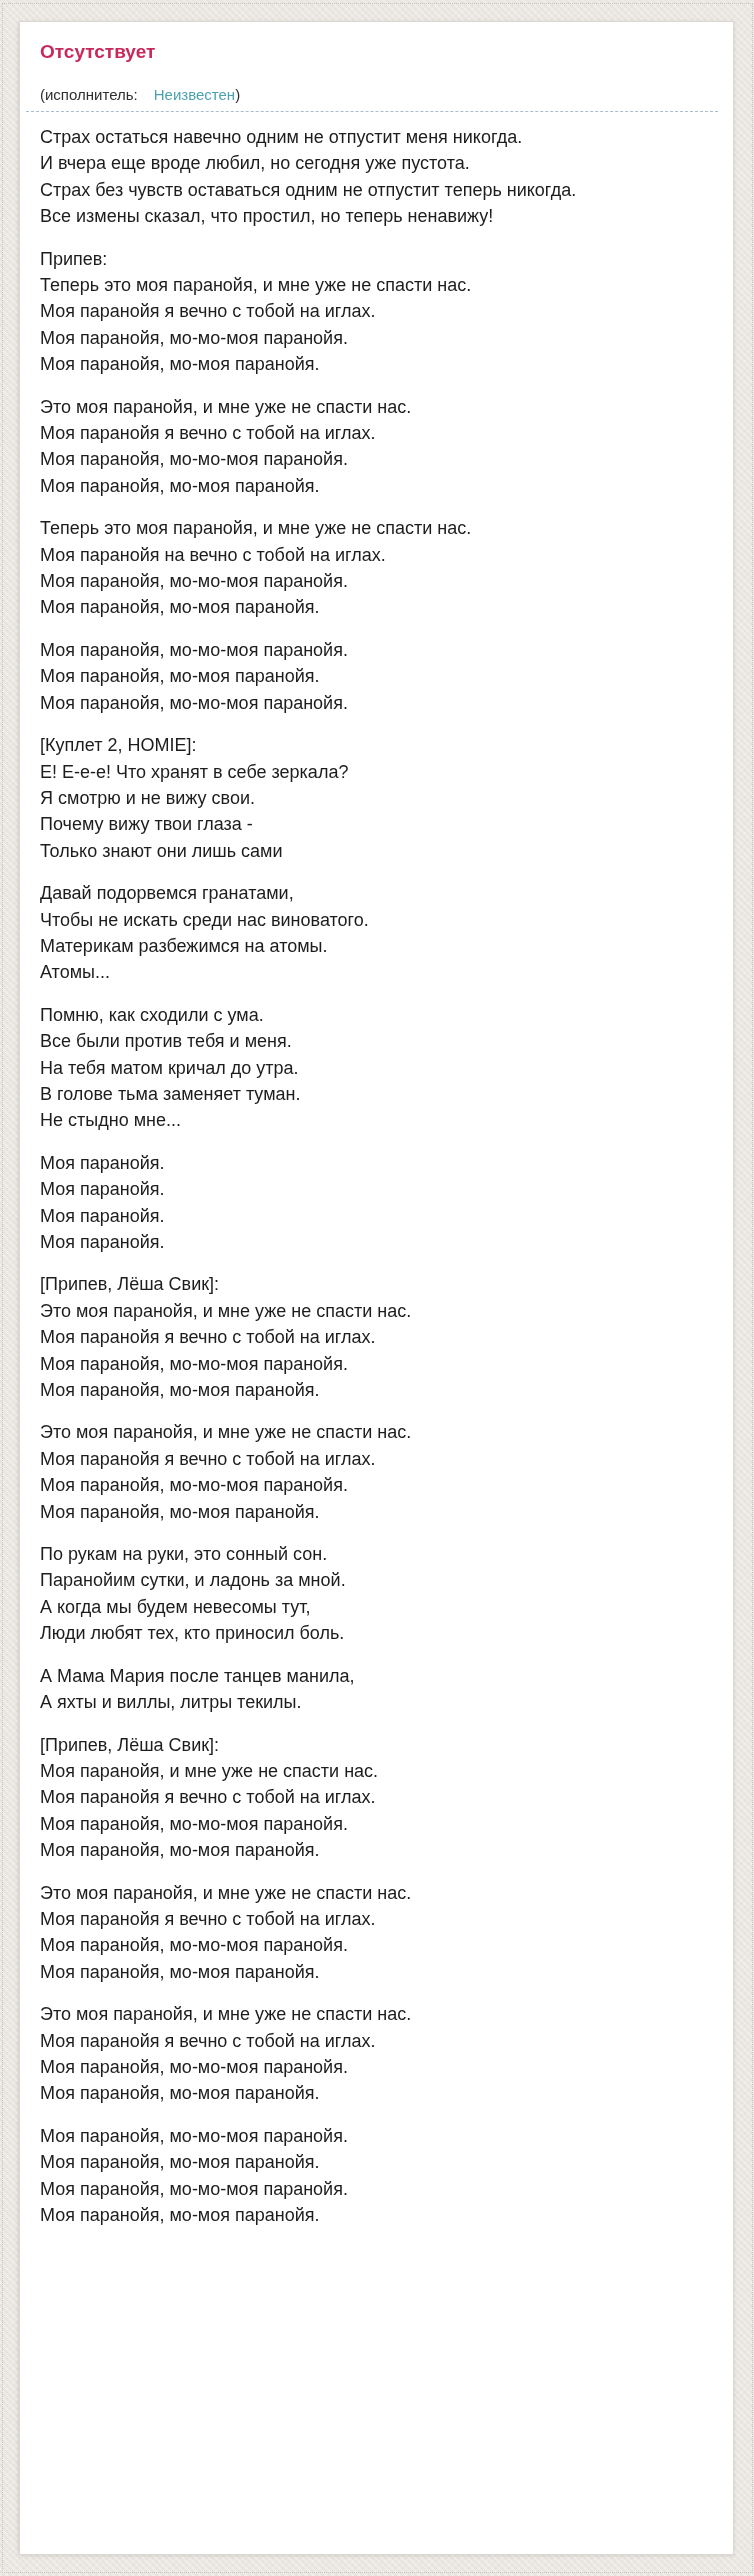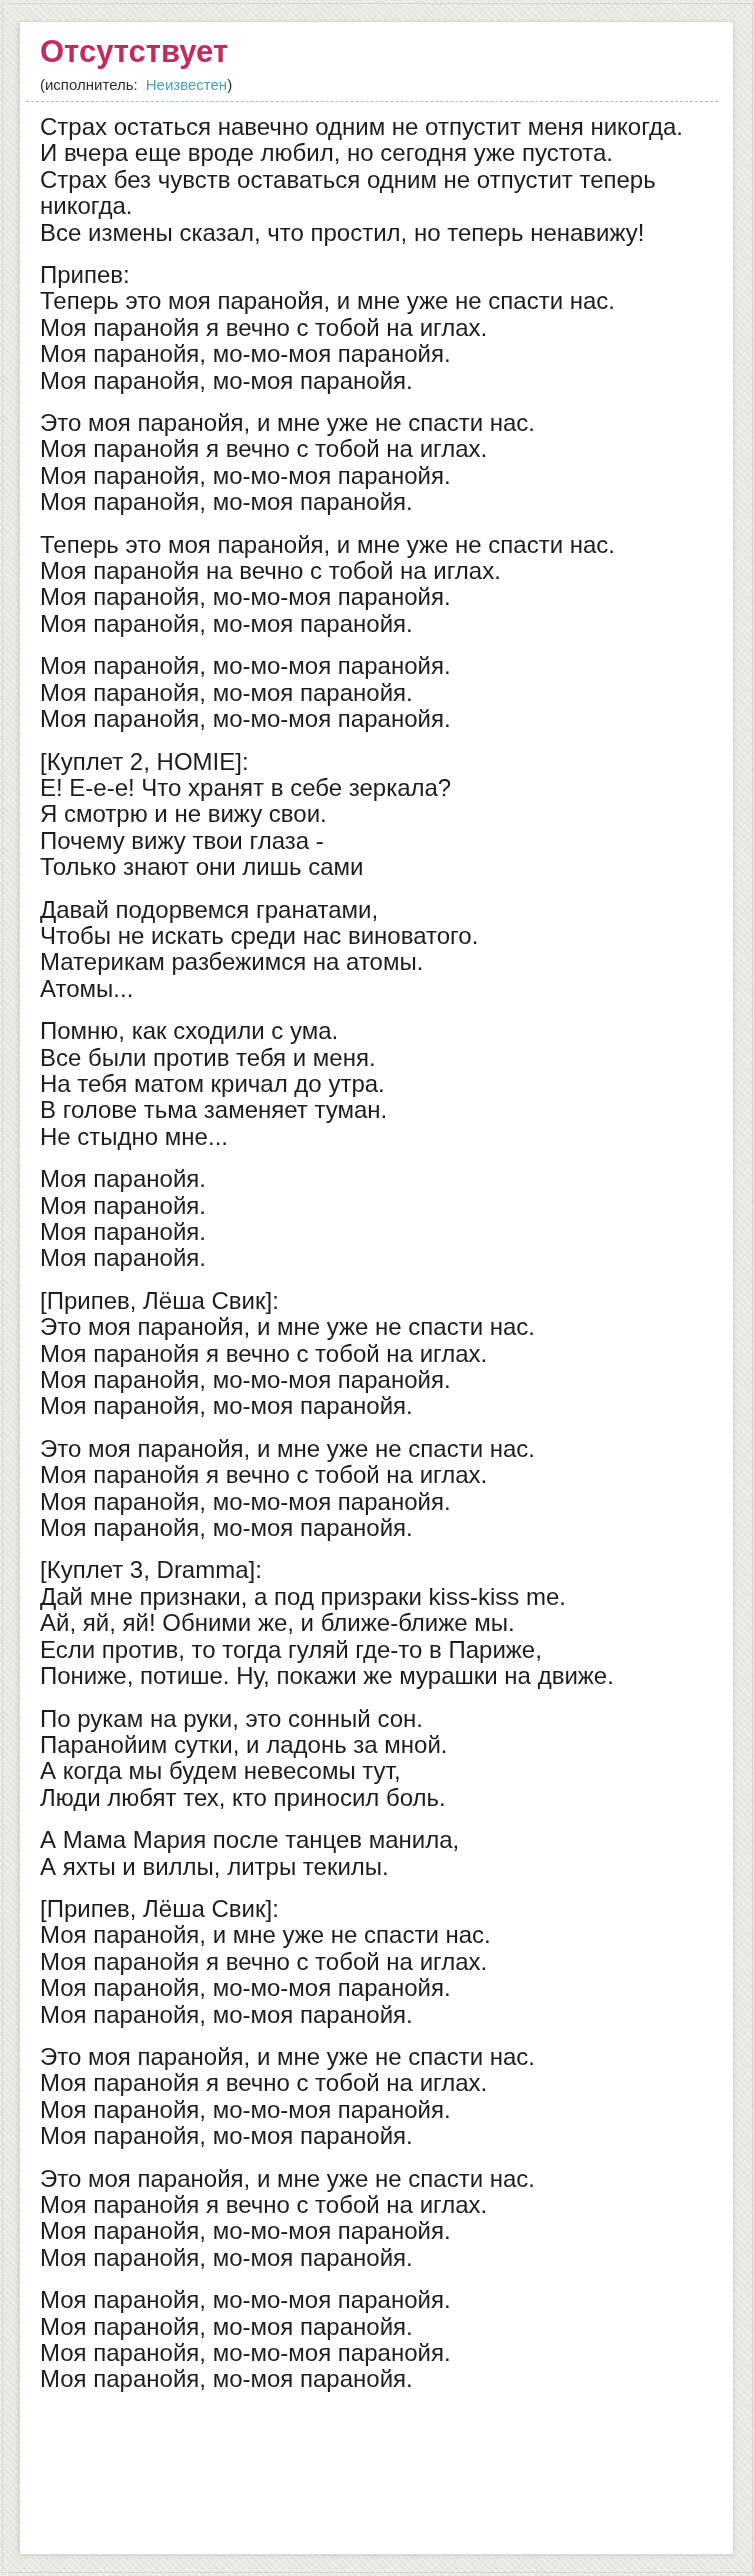--- a/index.html
+++ b/index.html
@@ -29,44 +29,44 @@
     top: 21px;
     width: 715px;
     height: 2534px;
     box-sizing: border-box;
     background: #ffffff;
     border: 0.9px solid #dcd8d2;
     box-shadow: 0 0.9px 3.8px rgba(0,0,0,.10), -2.8px 0 4.7px -1.9px rgba(0,0,0,.06);
     padding: 16px 19px 28px 20px;
   }
   .song-title {
-    margin: 0 0 9px 0;
-    font-size: 31px;
+    margin: 0 0 19px 0;
+    font-size: 19px;
     line-height: 28px;
     font-weight: 700;
     color: #c9295a;
   }
   .artist-line {
     font-size: 15px;
     line-height: 20px;
     color: #2e2e2e;
   }
   .artist-link {
     color: #4ba1b2;
     text-decoration: none;
-    margin-left: 8px;
+    margin-left: 16px;
     cursor: pointer;
   }
   .divider {
     height: 0;
     border-bottom: 0.9px dashed #a7bed2;
     margin: 5.7px -3.8px 12.3px -14px;
   }
   .lyrics {
-    font-size: 24px;
+    font-size: 18px;
     line-height: 26.4px;
     color: #1d1d1d;
   }
   .lyrics p { margin: 0 0 16px 0; }
   .lyrics p:last-child { margin-bottom: 0; }
 </style>
 </head>
 <body>
 
 <div class="page">
@@ -84,21 +84,20 @@
         <p>Припев:<br>Теперь это моя паранойя, и мне уже не спасти нас.<br>Моя паранойя я вечно с тобой на иглах.<br>Моя паранойя, мо-мо-моя паранойя.<br>Моя паранойя, мо-моя паранойя.</p>
         <p>Это моя паранойя, и мне уже не спасти нас.<br>Моя паранойя я вечно с тобой на иглах.<br>Моя паранойя, мо-мо-моя паранойя.<br>Моя паранойя, мо-моя паранойя.</p>
         <p>Теперь это моя паранойя, и мне уже не спасти нас.<br>Моя паранойя на вечно с тобой на иглах.<br>Моя паранойя, мо-мо-моя паранойя.<br>Моя паранойя, мо-моя паранойя.</p>
         <p>Моя паранойя, мо-мо-моя паранойя.<br>Моя паранойя, мо-моя паранойя.<br>Моя паранойя, мо-мо-моя паранойя.</p>
         <p>[Куплет 2, HOMIE]:<br>Е! Е-е-е! Что хранят в себе зеркала?<br>Я смотрю и не вижу свои.<br>Почему вижу твои глаза -<br>Только знают они лишь сами</p>
         <p>Давай подорвемся гранатами,<br>Чтобы не искать среди нас виноватого.<br>Материкам разбежимся на атомы.<br>Атомы...</p>
         <p>Помню, как сходили с ума.<br>Все были против тебя и меня.<br>На тебя матом кричал до утра.<br>В голове тьма заменяет туман.<br>Не стыдно мне...</p>
         <p>Моя паранойя.<br>Моя паранойя.<br>Моя паранойя.<br>Моя паранойя.</p>
         <p>[Припев, Лёша Свик]:<br>Это моя паранойя, и мне уже не спасти нас.<br>Моя паранойя я вечно с тобой на иглах.<br>Моя паранойя, мо-мо-моя паранойя.<br>Моя паранойя, мо-моя паранойя.</p>
         <p>Это моя паранойя, и мне уже не спасти нас.<br>Моя паранойя я вечно с тобой на иглах.<br>Моя паранойя, мо-мо-моя паранойя.<br>Моя паранойя, мо-моя паранойя.</p>
-        <p>[Куплет 3, Dramma]:<br>Дай мне признаки, а под призраки kiss-kiss me.<br>Ай, яй, яй! Обними же, и ближе-ближе мы.<br>Если против, то тогда гуляй где-то в Париже,<br>Пониже, потише. Ну, покажи же мурашки на движе.</p>
         <p>По рукам на руки, это сонный сон.<br>Паранойим сутки, и ладонь за мной.<br>А когда мы будем невесомы тут,<br>Люди любят тех, кто приносил боль.</p>
         <p>А Мама Мария после танцев манила,<br>А яхты и виллы, литры текилы.</p>
         <p>[Припев, Лёша Свик]:<br>Моя паранойя, и мне уже не спасти нас.<br>Моя паранойя я вечно с тобой на иглах.<br>Моя паранойя, мо-мо-моя паранойя.<br>Моя паранойя, мо-моя паранойя.</p>
         <p>Это моя паранойя, и мне уже не спасти нас.<br>Моя паранойя я вечно с тобой на иглах.<br>Моя паранойя, мо-мо-моя паранойя.<br>Моя паранойя, мо-моя паранойя.</p>
         <p>Это моя паранойя, и мне уже не спасти нас.<br>Моя паранойя я вечно с тобой на иглах.<br>Моя паранойя, мо-мо-моя паранойя.<br>Моя паранойя, мо-моя паранойя.</p>
         <p>Моя паранойя, мо-мо-моя паранойя.<br>Моя паранойя, мо-моя паранойя.<br>Моя паранойя, мо-мо-моя паранойя.<br>Моя паранойя, мо-моя паранойя.</p>
       </div>
   </div>
 </div>
 

